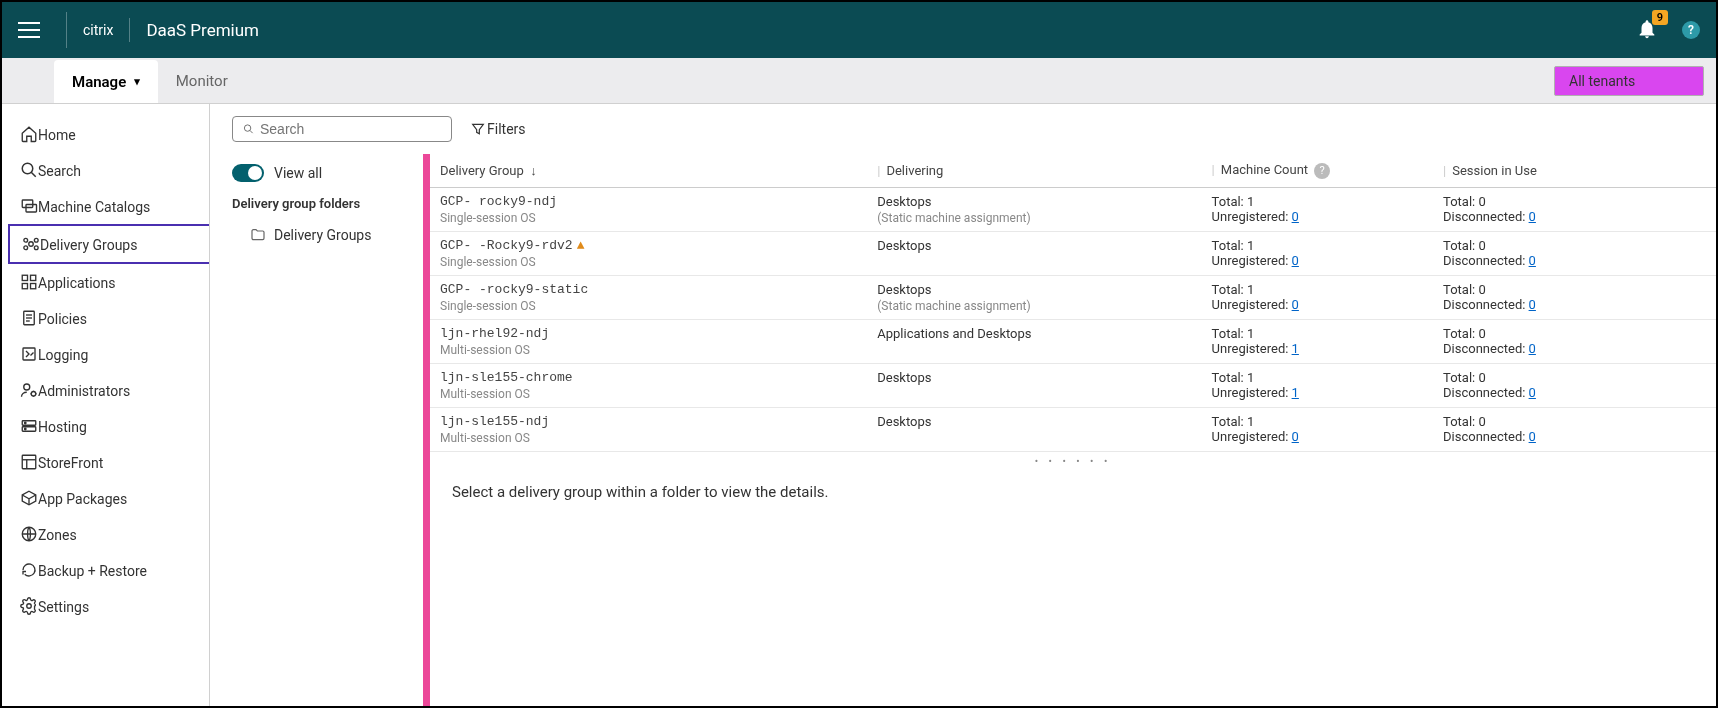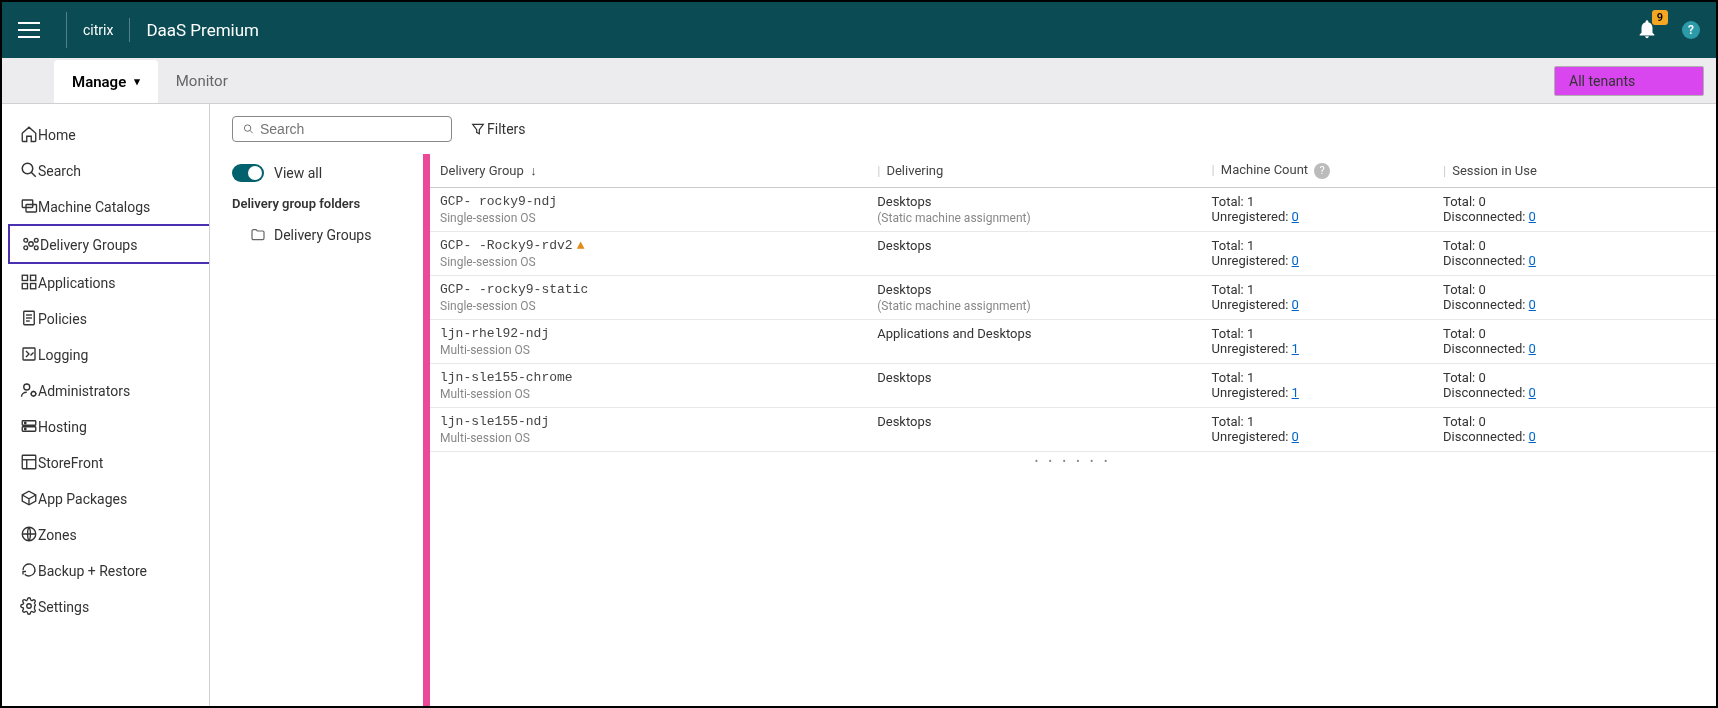--- a/index.html
+++ b/index.html
@@ -369,16 +369,17 @@
                   <div>Unregistered: <span class="count-link">0</span></div>
                 </td>
                 <td>
                   <div>Total: 0</div>
                   <div>Disconnected: <span class="count-link">0</span></div>
                 </td>
               </tr>
             </tbody>
         </table>
         <div class="grabber">• • • • • •</div>
+        <div class="detail-hint">Select a delivery group within a folder to view the details.</div>
       </div>
     </div>
   </div>
 </div>
 
 </body></html>

